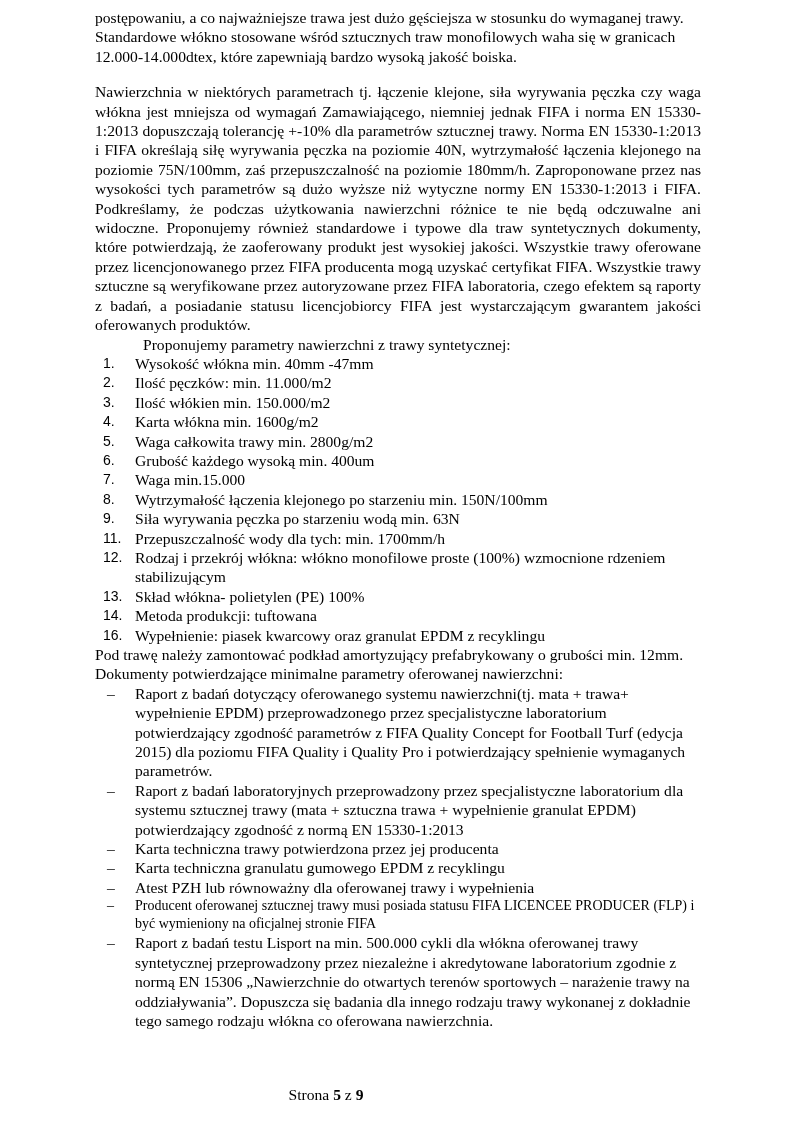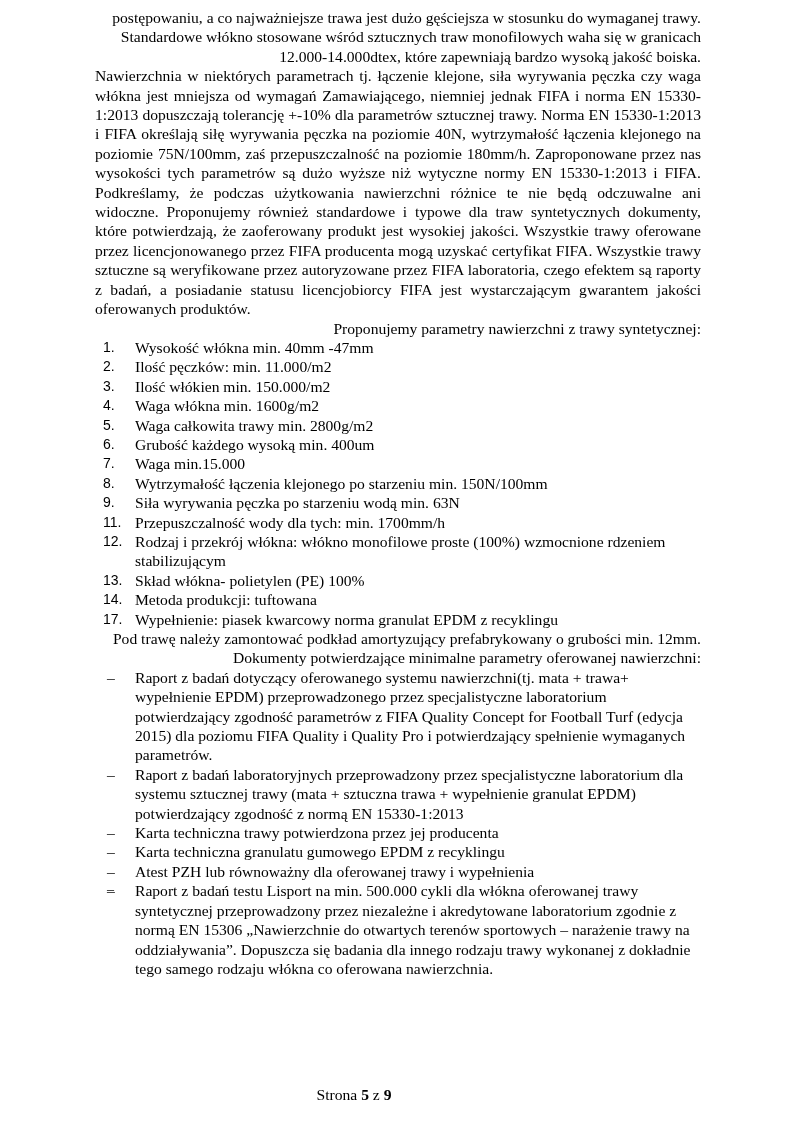--- a/index.html
+++ b/index.html
@@ -4,73 +4,72 @@
   <style>
     html, body { margin: 0; padding: 0; background: #ffffff; }
     body {
       width: 794px; height: 1123px; position: relative; overflow: hidden;
       font-family: "Liberation Serif", serif; color: #000000;
     }
     .page {
       position: absolute; left: 95px; top: 8px; width: 606px;
       font-size: 15.6px; line-height: 19.4px;
     }
-    .p { margin: 0; text-align: right; }
-    .just { text-align: justify; }
+    .p { margin: 0; }
+    .just { text-align: justify; margin-top: 16px; }
     .indent { padding-left: 48px; }
     ol.params { margin: 0; padding: 0; list-style: none; }
     ol.params li { position: relative; padding-left: 40px; }
     ol.params li .num {
       position: absolute; left: 8px; top: 0;
       font-family: "Liberation Sans", sans-serif; font-size: 14px;
     }
     ul.docs { margin: 0; padding: 0; list-style: none; }
     ul.docs li { position: relative; padding-left: 40px; }
     ul.docs li .dash { position: absolute; left: 12px; top: 0; }
     ul.docs li.small { font-size: 14px; line-height: 18px; }
     .footer {
       position: absolute; top: 1086px; left: 0; width: 652px; text-align: center;
       font-size: 15.6px;
-      margin-left: 28px;
     }
     .footer b { font-weight: bold; }
   </style>
 </head>
 <body>
 
 <div class="page">
   <p class="p">postępowaniu, a co najważniejsze trawa jest dużo gęściejsza w stosunku do wymaganej trawy.</p>
   <p class="p">Standardowe włókno stosowane wśród sztucznych traw monofilowych waha się w granicach 12.000-14.000dtex, które zapewniają bardzo wysoką jakość boiska.</p>
   <p class="p just">Nawierzchnia w niektórych parametrach tj. łączenie klejone, siła wyrywania pęczka czy waga włókna jest mniejsza od wymagań Zamawiającego, niemniej jednak FIFA  i norma EN 15330-1:2013 dopuszczają tolerancję +-10% dla parametrów sztucznej trawy. Norma EN 15330-1:2013 i FIFA określają siłę wyrywania pęczka na poziomie 40N, wytrzymałość łączenia klejonego na poziomie 75N/100mm, zaś przepuszczalność na poziomie 180mm/h. Zaproponowane przez nas wysokości tych parametrów są dużo wyższe niż wytyczne normy EN 15330-1:2013 i FIFA. Podkreślamy, że podczas użytkowania nawierzchni różnice te nie będą odczuwalne ani widoczne. Proponujemy również standardowe i typowe dla traw syntetycznych dokumenty, które potwierdzają, że zaoferowany produkt jest wysokiej jakości. Wszystkie trawy oferowane przez licencjonowanego przez FIFA producenta mogą uzyskać certyfikat FIFA. Wszystkie trawy sztuczne są weryfikowane przez autoryzowane przez FIFA laboratoria, czego efektem są raporty z badań, a posiadanie statusu licencjobiorcy FIFA jest wystarczającym gwarantem jakości oferowanych produktów.</p>
   <p class="p indent">Proponujemy parametry nawierzchni z trawy syntetycznej:</p>
   <ol class="params" id="params-list">
       <li><span class="num">1.</span><span>Wysokość włókna min. 40mm -47mm</span></li>
       <li><span class="num">2.</span><span>Ilość pęczków: min. 11.000/m2</span></li>
       <li><span class="num">3.</span><span>Ilość włókien min. 150.000/m2</span></li>
-      <li><span class="num">4.</span><span>Waga włókna min. 1600g/m2</span></li>
+      <li><span class="num">4.</span><span>Karta włókna min. 1600g/m2</span></li>
       <li><span class="num">5.</span><span>Waga całkowita trawy min. 2800g/m2</span></li>
       <li><span class="num">6.</span><span>Grubość każdego wysoką min. 400um</span></li>
       <li><span class="num">7.</span><span>Waga min.15.000</span></li>
       <li><span class="num">8.</span><span>Wytrzymałość łączenia klejonego po starzeniu min. 150N/100mm</span></li>
       <li><span class="num">9.</span><span>Siła wyrywania pęczka po starzeniu wodą min. 63N</span></li>
       <li><span class="num">11.</span><span>Przepuszczalność wody dla tych: min. 1700mm/h</span></li>
       <li><span class="num">12.</span><span>Rodzaj i przekrój włókna: włókno monofilowe proste (100%) wzmocnione rdzeniem stabilizującym</span></li>
       <li><span class="num">13.</span><span>Skład włókna- polietylen (PE) 100%</span></li>
       <li><span class="num">14.</span><span>Metoda produkcji: tuftowana</span></li>
-      <li><span class="num">17.</span><span>Wypełnienie: piasek kwarcowy norma granulat EPDM z recyklingu</span></li>
+      <li><span class="num">16.</span><span>Wypełnienie: piasek kwarcowy oraz granulat EPDM z recyklingu</span></li>
     </ol>
   <p class="p">Pod trawę należy zamontować podkład amortyzujący prefabrykowany o grubości min. 12mm.</p>
   <p class="p">Dokumenty potwierdzające minimalne parametry oferowanej nawierzchni:</p>
   <ul class="docs" id="docs-list">
       <li><span class="dash">–</span><span>Raport z badań dotyczący oferowanego systemu nawierzchni(tj. mata + trawa+ wypełnienie EPDM) przeprowadzonego przez specjalistyczne laboratorium potwierdzający zgodność parametrów z FIFA Quality Concept for Football Turf (edycja 2015) dla poziomu FIFA Quality i Quality Pro i potwierdzający spełnienie wymaganych parametrów.</span></li>
       <li><span class="dash">–</span><span>Raport z badań laboratoryjnych przeprowadzony przez specjalistyczne laboratorium dla systemu sztucznej trawy (mata  + sztuczna trawa + wypełnienie granulat EPDM) potwierdzający zgodność z normą EN 15330-1:2013</span></li>
       <li><span class="dash">–</span><span>Karta techniczna trawy potwierdzona przez jej producenta</span></li>
       <li><span class="dash">–</span><span>Karta techniczna granulatu gumowego EPDM z recyklingu</span></li>
       <li><span class="dash">–</span><span>Atest PZH lub równoważny dla oferowanej trawy i wypełnienia</span></li>
-      <li class="small"><span class="dash">–</span></li>
+      <li class="small"><span class="dash">–</span><span>Producent oferowanej sztucznej trawy musi posiada statusu FIFA LICENCEE PRODUCER (FLP) i być wymieniony na oficjalnej stronie FIFA</span></li>
       <li><span class="dash">–</span><span>Raport z badań testu Lisport na min. 500.000 cykli dla włókna oferowanej trawy syntetycznej przeprowadzony przez niezależne i akredytowane laboratorium zgodnie z normą EN 15306 „Nawierzchnie do otwartych terenów sportowych – narażenie trawy na oddziaływania”. Dopuszcza się badania dla innego rodzaju trawy wykonanej z dokładnie tego samego rodzaju włókna co oferowana nawierzchnia.</span></li>
     </ul>
 </div>
 
 <div class="footer">
   <span>Strona</span>
   <b>5</b>
   <span>z</span>
   <b>9</b>
 </div>

